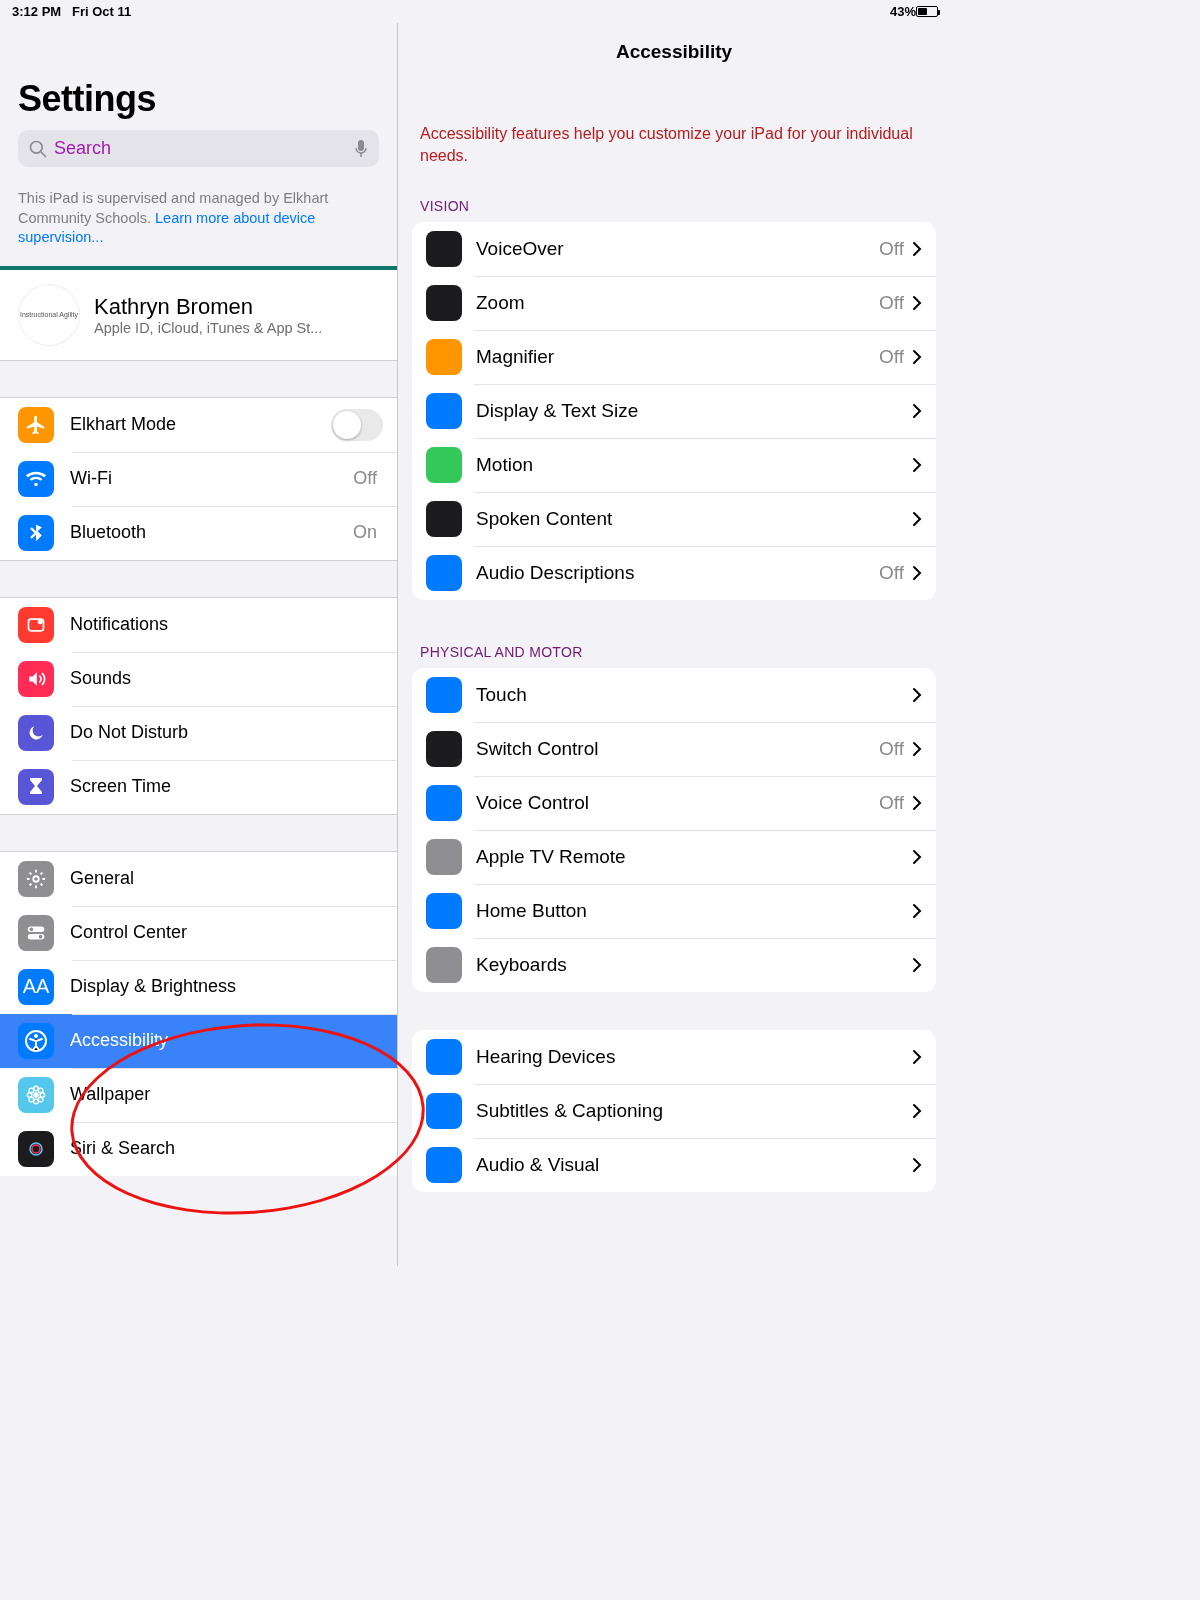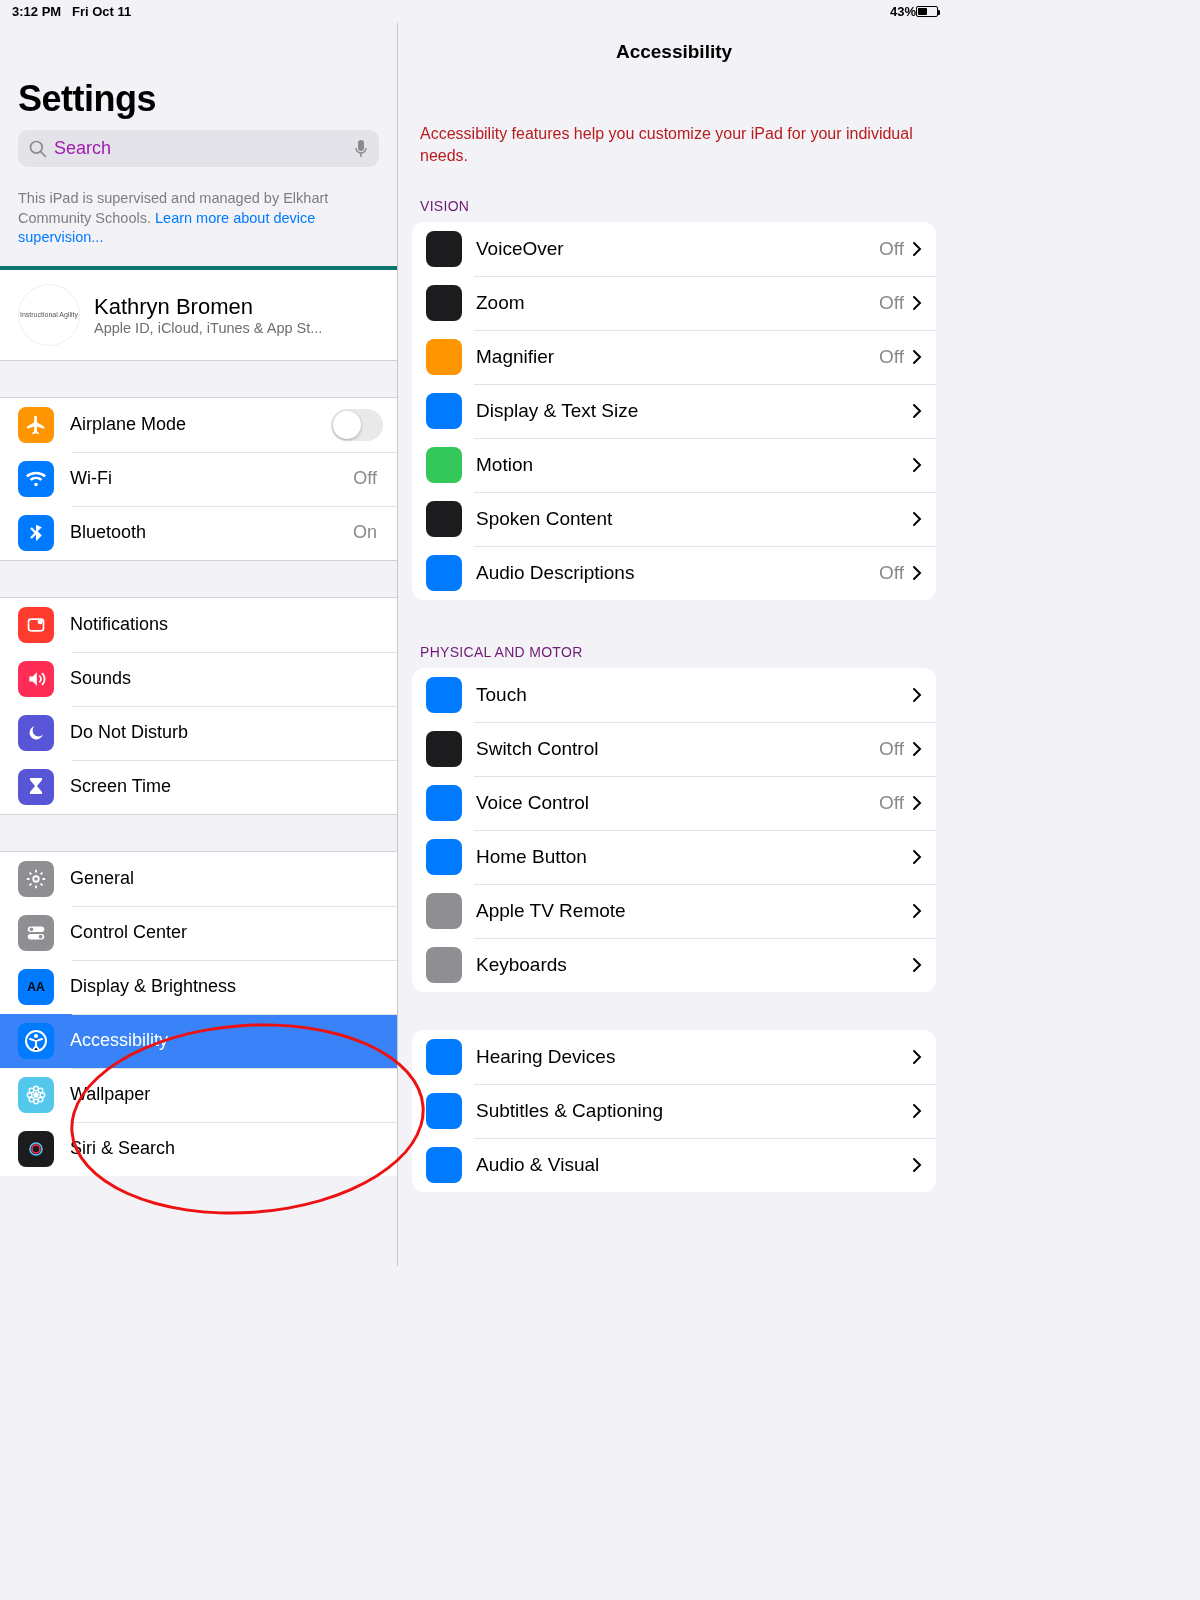--- a/index.html
+++ b/index.html
@@ -101,21 +101,21 @@
     </div>
 
     <div style="height:36px"></div>
     <div class="group" id="sb-g1">
         <div class="row">
           <span class="icon" style="background:#ff9500">
             <svg width="22" height="22" viewBox="0 0 24 24">
               <path fill="#fff" d="M21 16v-2l-8-5V3.5a1.5 1.5 0 0 0-3 0V9l-8 5v2l8-2.5V19l-2 1.5V22l3.5-1 3.5 1v-1.5L13 19v-5.5z"></path>
             </svg>
           </span>
-          <span class="label">Airplane Mode</span>
+          <span class="label">Elkhart Mode</span>
           <span class="toggle">
             <span class="knob"></span>
           </span>
         </div>
         <div class="row">
           <span class="icon" style="background:#007aff">
             <svg width="22" height="22" viewBox="0 0 24 24">
               <path fill="#fff" d="M12 20a2 2 0 1 0 0-4 2 2 0 0 0 0 4zm-5-6a8 8 0 0 1 10 0l2-2a11 11 0 0 0-14 0zm-4-4a14 14 0 0 1 18 0l2-2a17 17 0 0 0-22 0z"></path>
             </svg>
           </span>
@@ -186,21 +186,21 @@
               <rect x="3" y="5" width="18" height="6" rx="3" fill="#fff"></rect>
               <rect x="3" y="13" width="18" height="6" rx="3" fill="#fff"></rect>
               <circle cx="7" cy="8" r="2" fill="#8e8e93"></circle>
               <circle cx="17" cy="16" r="2" fill="#8e8e93"></circle>
             </svg>
           </span>
           <span class="label">Control Center</span>
         </div>
         <div class="row">
           <span class="icon" style="background:#007aff">
-            <span style="color:#000000;font-weight:700;font-size:12px">AA</span>
+            <span style="color:#ffffff;font-weight:400;font-size:20px">AA</span>
           </span>
           <span class="label">Display &amp; Brightness</span>
         </div>
         <div class="row selected">
           <span class="icon" style="background:#007aff">
             <svg width="24" height="24" viewBox="0 0 24 24">
               <circle cx="12" cy="12" r="10" fill="none" stroke="#fff" stroke-width="2"></circle>
               <circle cx="12" cy="7" r="2" fill="#fff"></circle>
               <path stroke="#fff" stroke-width="2" stroke-linecap="round" d="M6 10l6 2 6-2M12 12v5m-3 4l3-4 3 4"></path>
             </svg>
@@ -317,34 +317,34 @@
           </div>
           <div class="drow">
             <span class="dicon" style="background:#007aff"></span>
             <span class="dlabel">Voice Control</span>
             <span class="dval">Off</span>
             <svg class="chev" width="10" height="16" viewBox="0 0 10 16">
               <path d="M2 2l6 6-6 6" fill="none" stroke="currentColor" stroke-width="2" stroke-linecap="round"></path>
             </svg>
           </div>
           <div class="drow">
-            <span class="dicon" style="background:#007aff"></span>
-            <span class="dlabel">Home Button</span>
-            <svg class="chev" width="10" height="16" viewBox="0 0 10 16">
-              <path d="M2 2l6 6-6 6" fill="none" stroke="currentColor" stroke-width="2" stroke-linecap="round"></path>
-            </svg>
-          </div>
-          <div class="drow">
             <span class="dicon" style="background:#8e8e93"></span>
             <span class="dlabel">Apple TV Remote</span>
             <svg class="chev" width="10" height="16" viewBox="0 0 10 16">
               <path d="M2 2l6 6-6 6" fill="none" stroke="currentColor" stroke-width="2" stroke-linecap="round"></path>
             </svg>
           </div>
           <div class="drow">
+            <span class="dicon" style="background:#007aff"></span>
+            <span class="dlabel">Home Button</span>
+            <svg class="chev" width="10" height="16" viewBox="0 0 10 16">
+              <path d="M2 2l6 6-6 6" fill="none" stroke="currentColor" stroke-width="2" stroke-linecap="round"></path>
+            </svg>
+          </div>
+          <div class="drow">
             <span class="dicon" style="background:#8e8e93"></span>
             <span class="dlabel">Keyboards</span>
             <svg class="chev" width="10" height="16" viewBox="0 0 10 16">
               <path d="M2 2l6 6-6 6" fill="none" stroke="currentColor" stroke-width="2" stroke-linecap="round"></path>
             </svg>
           </div>
         </div>
         <div class="card">
           <div class="drow">
             <span class="dicon" style="background:#007aff"></span>

